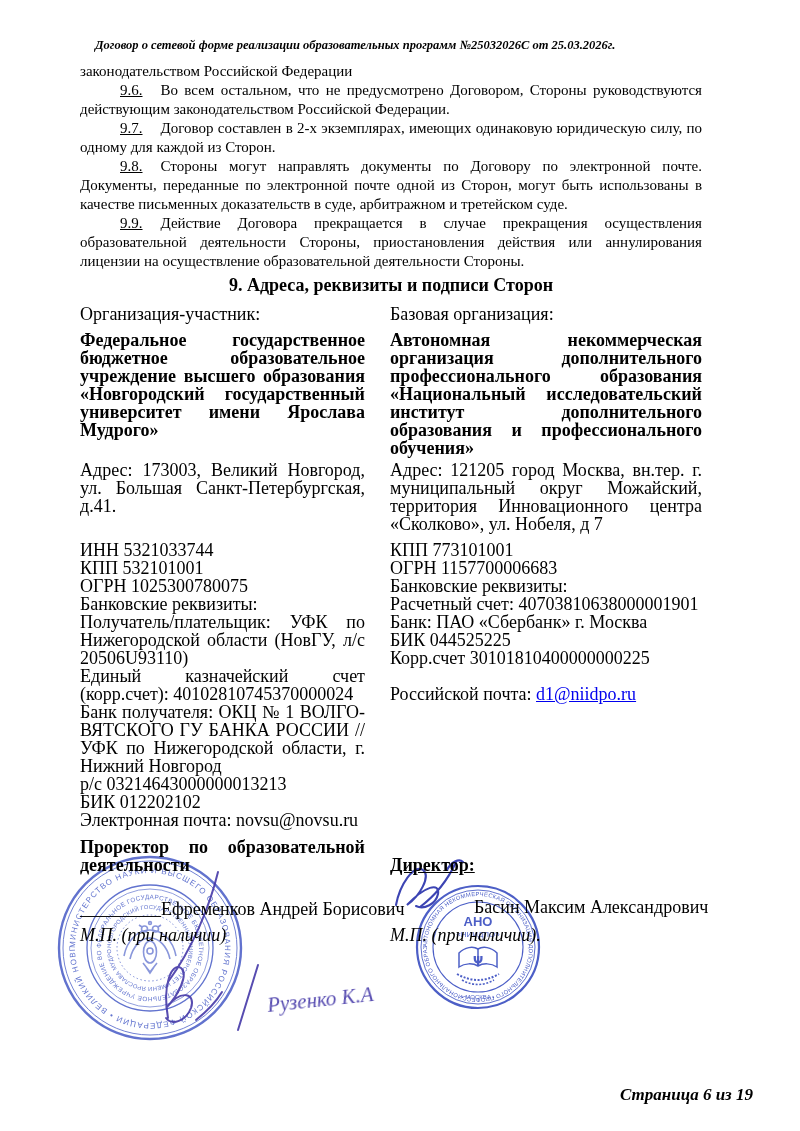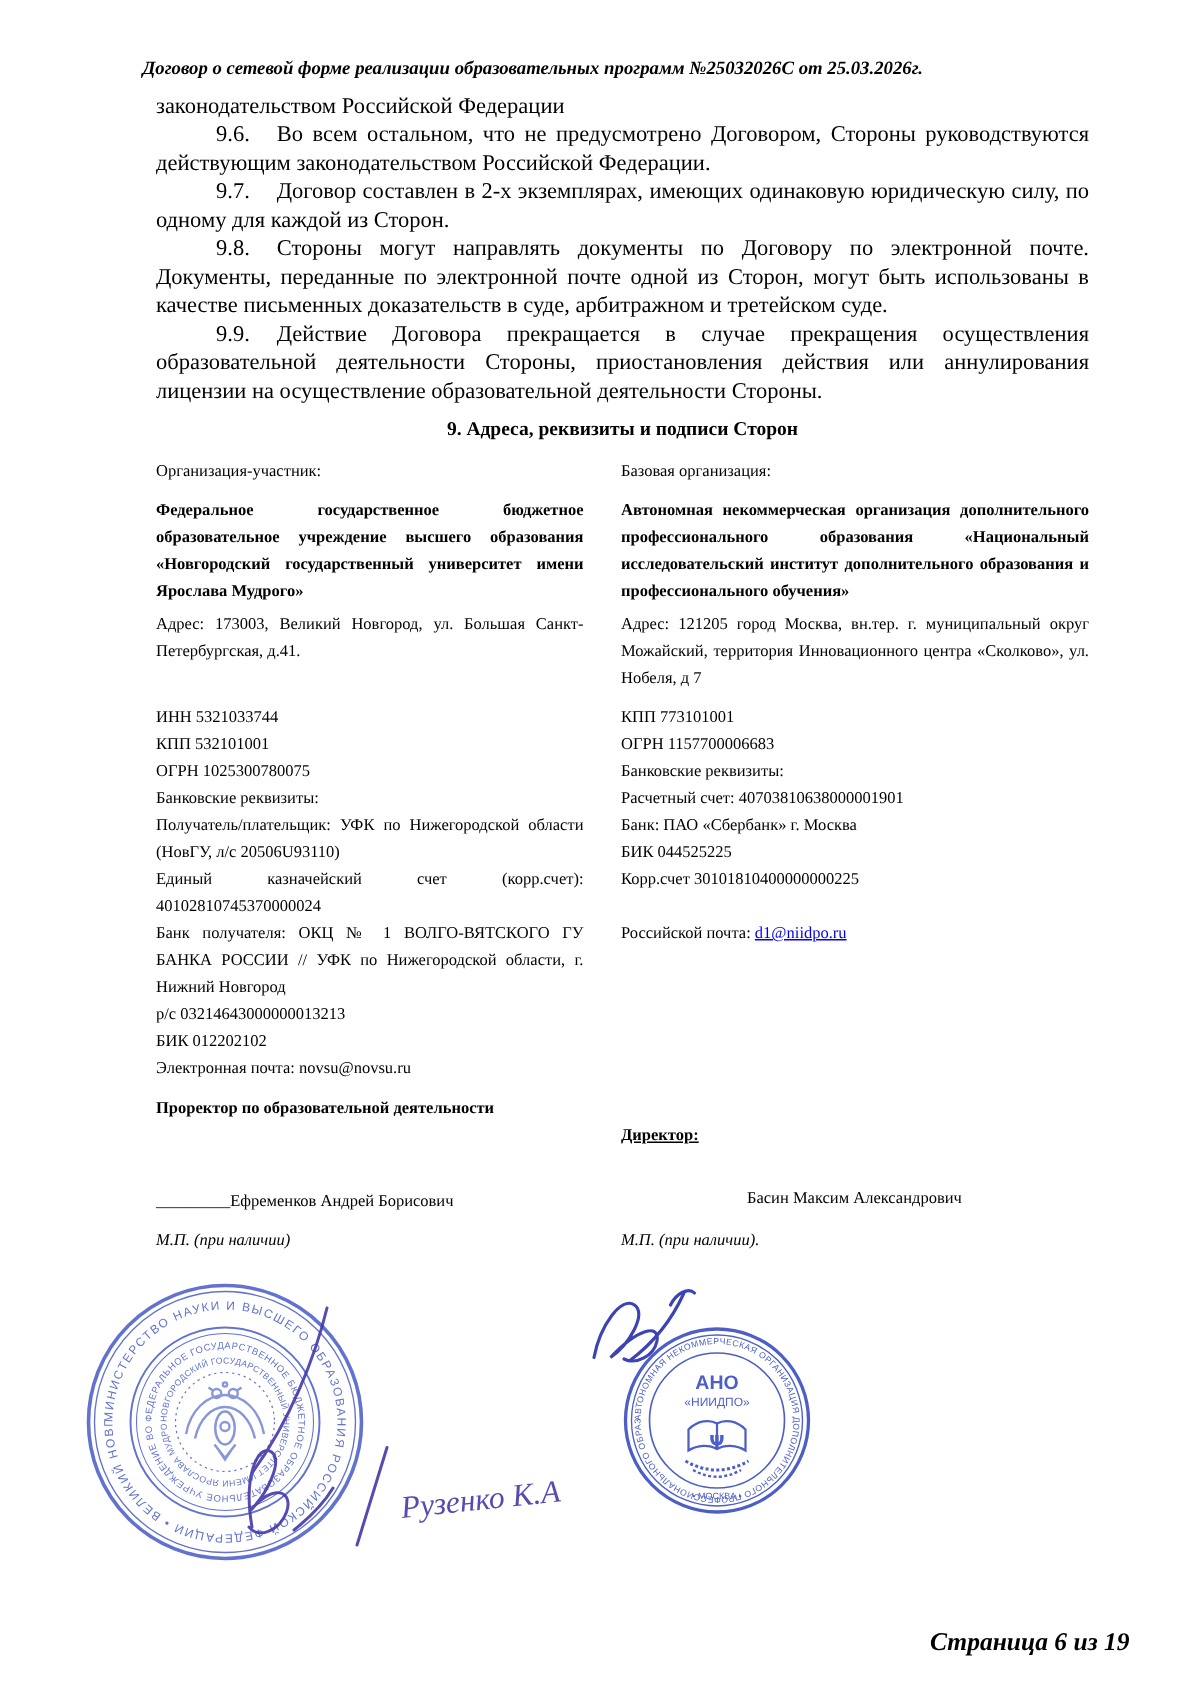--- a/index.html
+++ b/index.html
@@ -1,24 +1,24 @@
 <!DOCTYPE html>
 <html><head>
 <meta charset="utf-8">
 <style>
   html,body{margin:0;padding:0;background:#ffffff;}
   .page{position:relative;width:800px;height:1130px;background:#fff;overflow:hidden;
         font-family:"Liberation Serif","DejaVu Serif",serif;color:#000;}
   .doc-header{position:absolute;top:38px;left:95px;font-size:12.5px;font-style:italic;font-weight:bold;}
-  .flow{position:absolute;top:62px;left:104px;width:622px;font-size:15px;line-height:19px;}
+  .flow{position:absolute;top:62px;left:80px;width:622px;font-size:15px;line-height:19px;}
   p.cont{margin:0;}
   p.clause{margin:0;text-indent:40px;text-align:justify;}
-  p.clause .num{padding-right:18px;}
-  h2.section{margin:5px 0 10px;text-align:center;font-size:13px;font-weight:bold;line-height:19px;}
-  .cols{display:grid;grid-template-columns:285px 312px;column-gap:25px;font-size:11px;line-height:18px;}
+  p.clause .num{padding-right:18px;text-decoration:underline;}
+  h2.section{margin:5px 0 10px;text-align:center;font-size:18px;font-weight:bold;line-height:19px;}
+  .cols{display:grid;grid-template-columns:285px 312px;column-gap:25px;font-size:18px;line-height:18px;}
   .cols p{margin:0;}
   .cell{min-width:0;}
   .org{font-weight:bold;text-align:justify;margin-top:8px;}
   .addr{text-align:justify;margin-top:4px;}
   .req{margin-top:8px;}
   .req p{text-align:justify;}
   .spacer-line{height:18px;}
   .titlecell{margin-top:9px;font-weight:bold;text-align:justify;}
   .titlecell.right-pad{padding-top:18px;text-align:left;text-decoration:underline;}
   .namecell{margin-top:26px;white-space:nowrap;}

